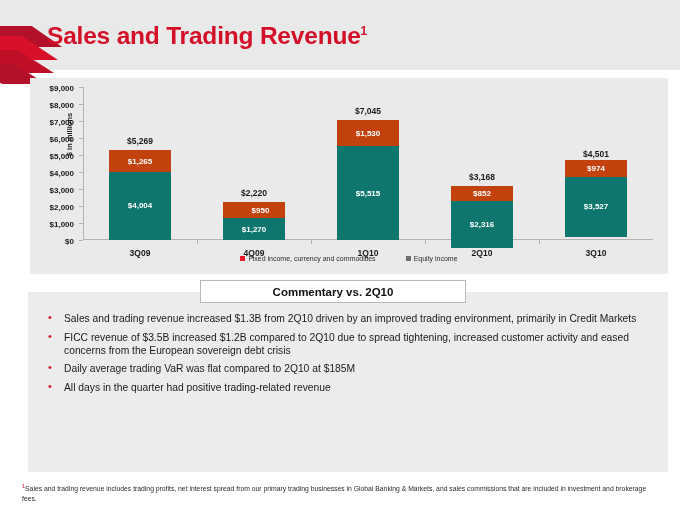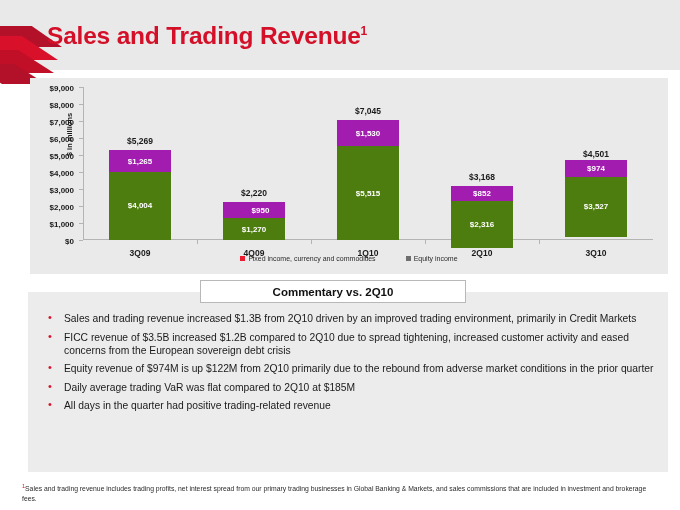--- a/index.html
+++ b/index.html
@@ -119,24 +119,24 @@
     box-sizing: border-box;
     display: flex;
     align-items: center;
     justify-content: center;
     font-size: 8px;
     font-weight: bold;
     color: #ffffff;
     overflow: hidden;
   }
   .seg-equity {
-    background: #a21caf;
+    background: #c2410c;
   }
   .seg-ficc {
-    background: #4d7c0f;
+    background: #0f766e;
   }
   .bar-total {
     position: absolute;
     left: 50%;
     transform: translateX(-50%);
     font-size: 8.5px;
     font-weight: bold;
     color: #1a1a1a;
     white-space: nowrap;
   }
@@ -340,21 +340,20 @@
       <span>Equity income</span>
     </div>
   </div>
 </div>
 
 <div id="commentary-panel">
   <div id="commentary-header">Commentary vs. 2Q10</div>
   <ul id="bullets">
       <li>Sales and trading revenue increased $1.3B from 2Q10 driven by an improved trading environment, primarily in Credit Markets</li>
       <li>FICC revenue of $3.5B increased $1.2B compared to 2Q10 due to spread tightening, increased customer activity and eased concerns from the European sovereign debt crisis</li>
-      <li>Equity revenue of $974M is up $122M from 2Q10 primarily due to the rebound from adverse market conditions in the prior quarter</li>
       <li>Daily average trading VaR was flat compared to 2Q10 at $185M</li>
       <li>All days in the quarter had positive trading-related revenue</li>
     </ul>
 </div>
 
 <div id="footnote">
   <span class="fn-sup">1</span><span>Sales and trading revenue includes trading profits, net interest spread from our primary trading businesses in Global Banking &amp; Markets, and sales commissions that are included in investment and brokerage fees.</span>
 </div>
 
 </body></html>

